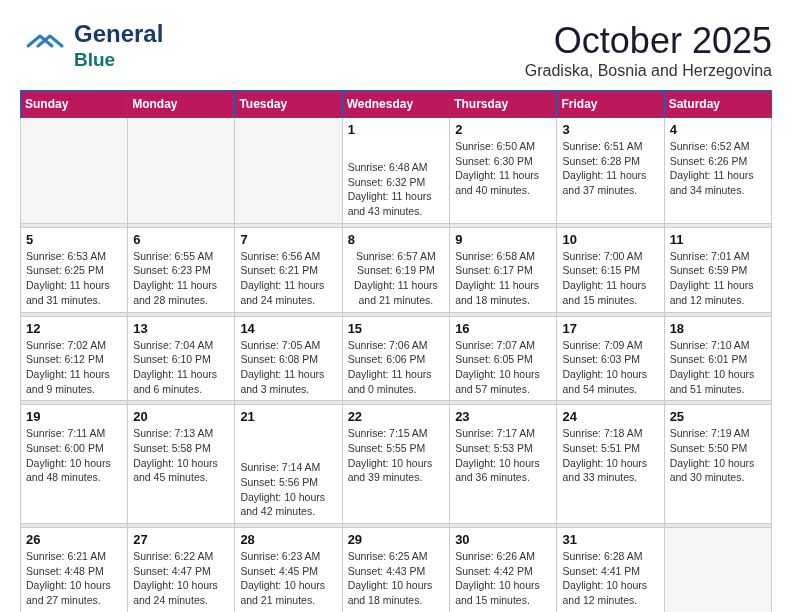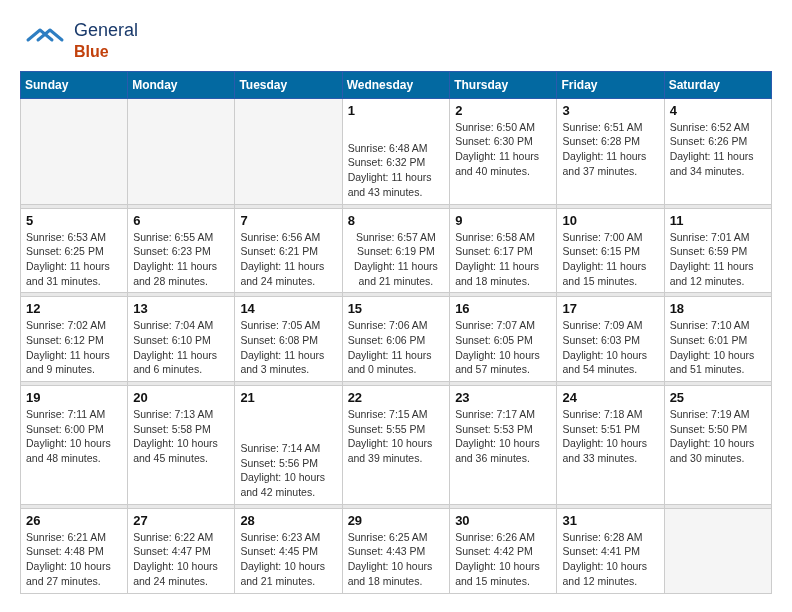--- a/index.html
+++ b/index.html
@@ -27,21 +27,21 @@
     .subtitle {
       font-size: 16px;
       color: #333;
     }
     .calendar {
       width: 100%;
       border-collapse: collapse;
       font-size: 11px;
     }
     .calendar th {
-      background: #0369a1;
+      background: #be185d;
       color: #fff;
       padding: 6px 4px;
       text-align: left;
       font-size: 12px;
       font-weight: bold;
       border: 1px solid #2a5aad;
       margin-top: 40px;
     }
     .calendar td {
       border: 1px solid #ccc;
@@ -86,23 +86,27 @@
 <body>
 
 <div class="header">
   <div class="logo-container">
     <svg class="logo-svg" viewBox="0 0 50 40">
 
       <polyline points="8,20 20,10 32,20" fill="none" stroke="#2e7ec2" stroke-width="3" stroke-linecap="round" stroke-linejoin="round"></polyline>
       <polyline points="18,20 30,10 42,20" fill="none" stroke="#2e7ec2" stroke-width="3" stroke-linecap="round" stroke-linejoin="round"></polyline>
     </svg>
     <div>
-      <div style="font-size:18px;font-weight:normal;color:#1a3a6b;line-height:1.2;">General</div>
-      <div style="font-size:16px;font-weight:bold;color:#c2410c;line-height:1.2;">Blue</div>
+      <div style="font-size:24px;font-weight:bold;color:#1a3a6b;line-height:1.2;">General</div>
+      <div style="font-size:19px;font-weight:bold;color:#0f766e;line-height:1.2;">Blue</div>
     </div>
+  </div>
+  <div class="title-block">
+    <div class="main-title">October 2025</div>
+    <div class="subtitle">Gradiska, Bosnia and Herzegovina</div>
   </div>
 </div>
 
 <table class="calendar">
   <thead>
     <tr>
 
     <th>Sunday</th>
         <th>Monday</th>
         <th>Tuesday</th>

